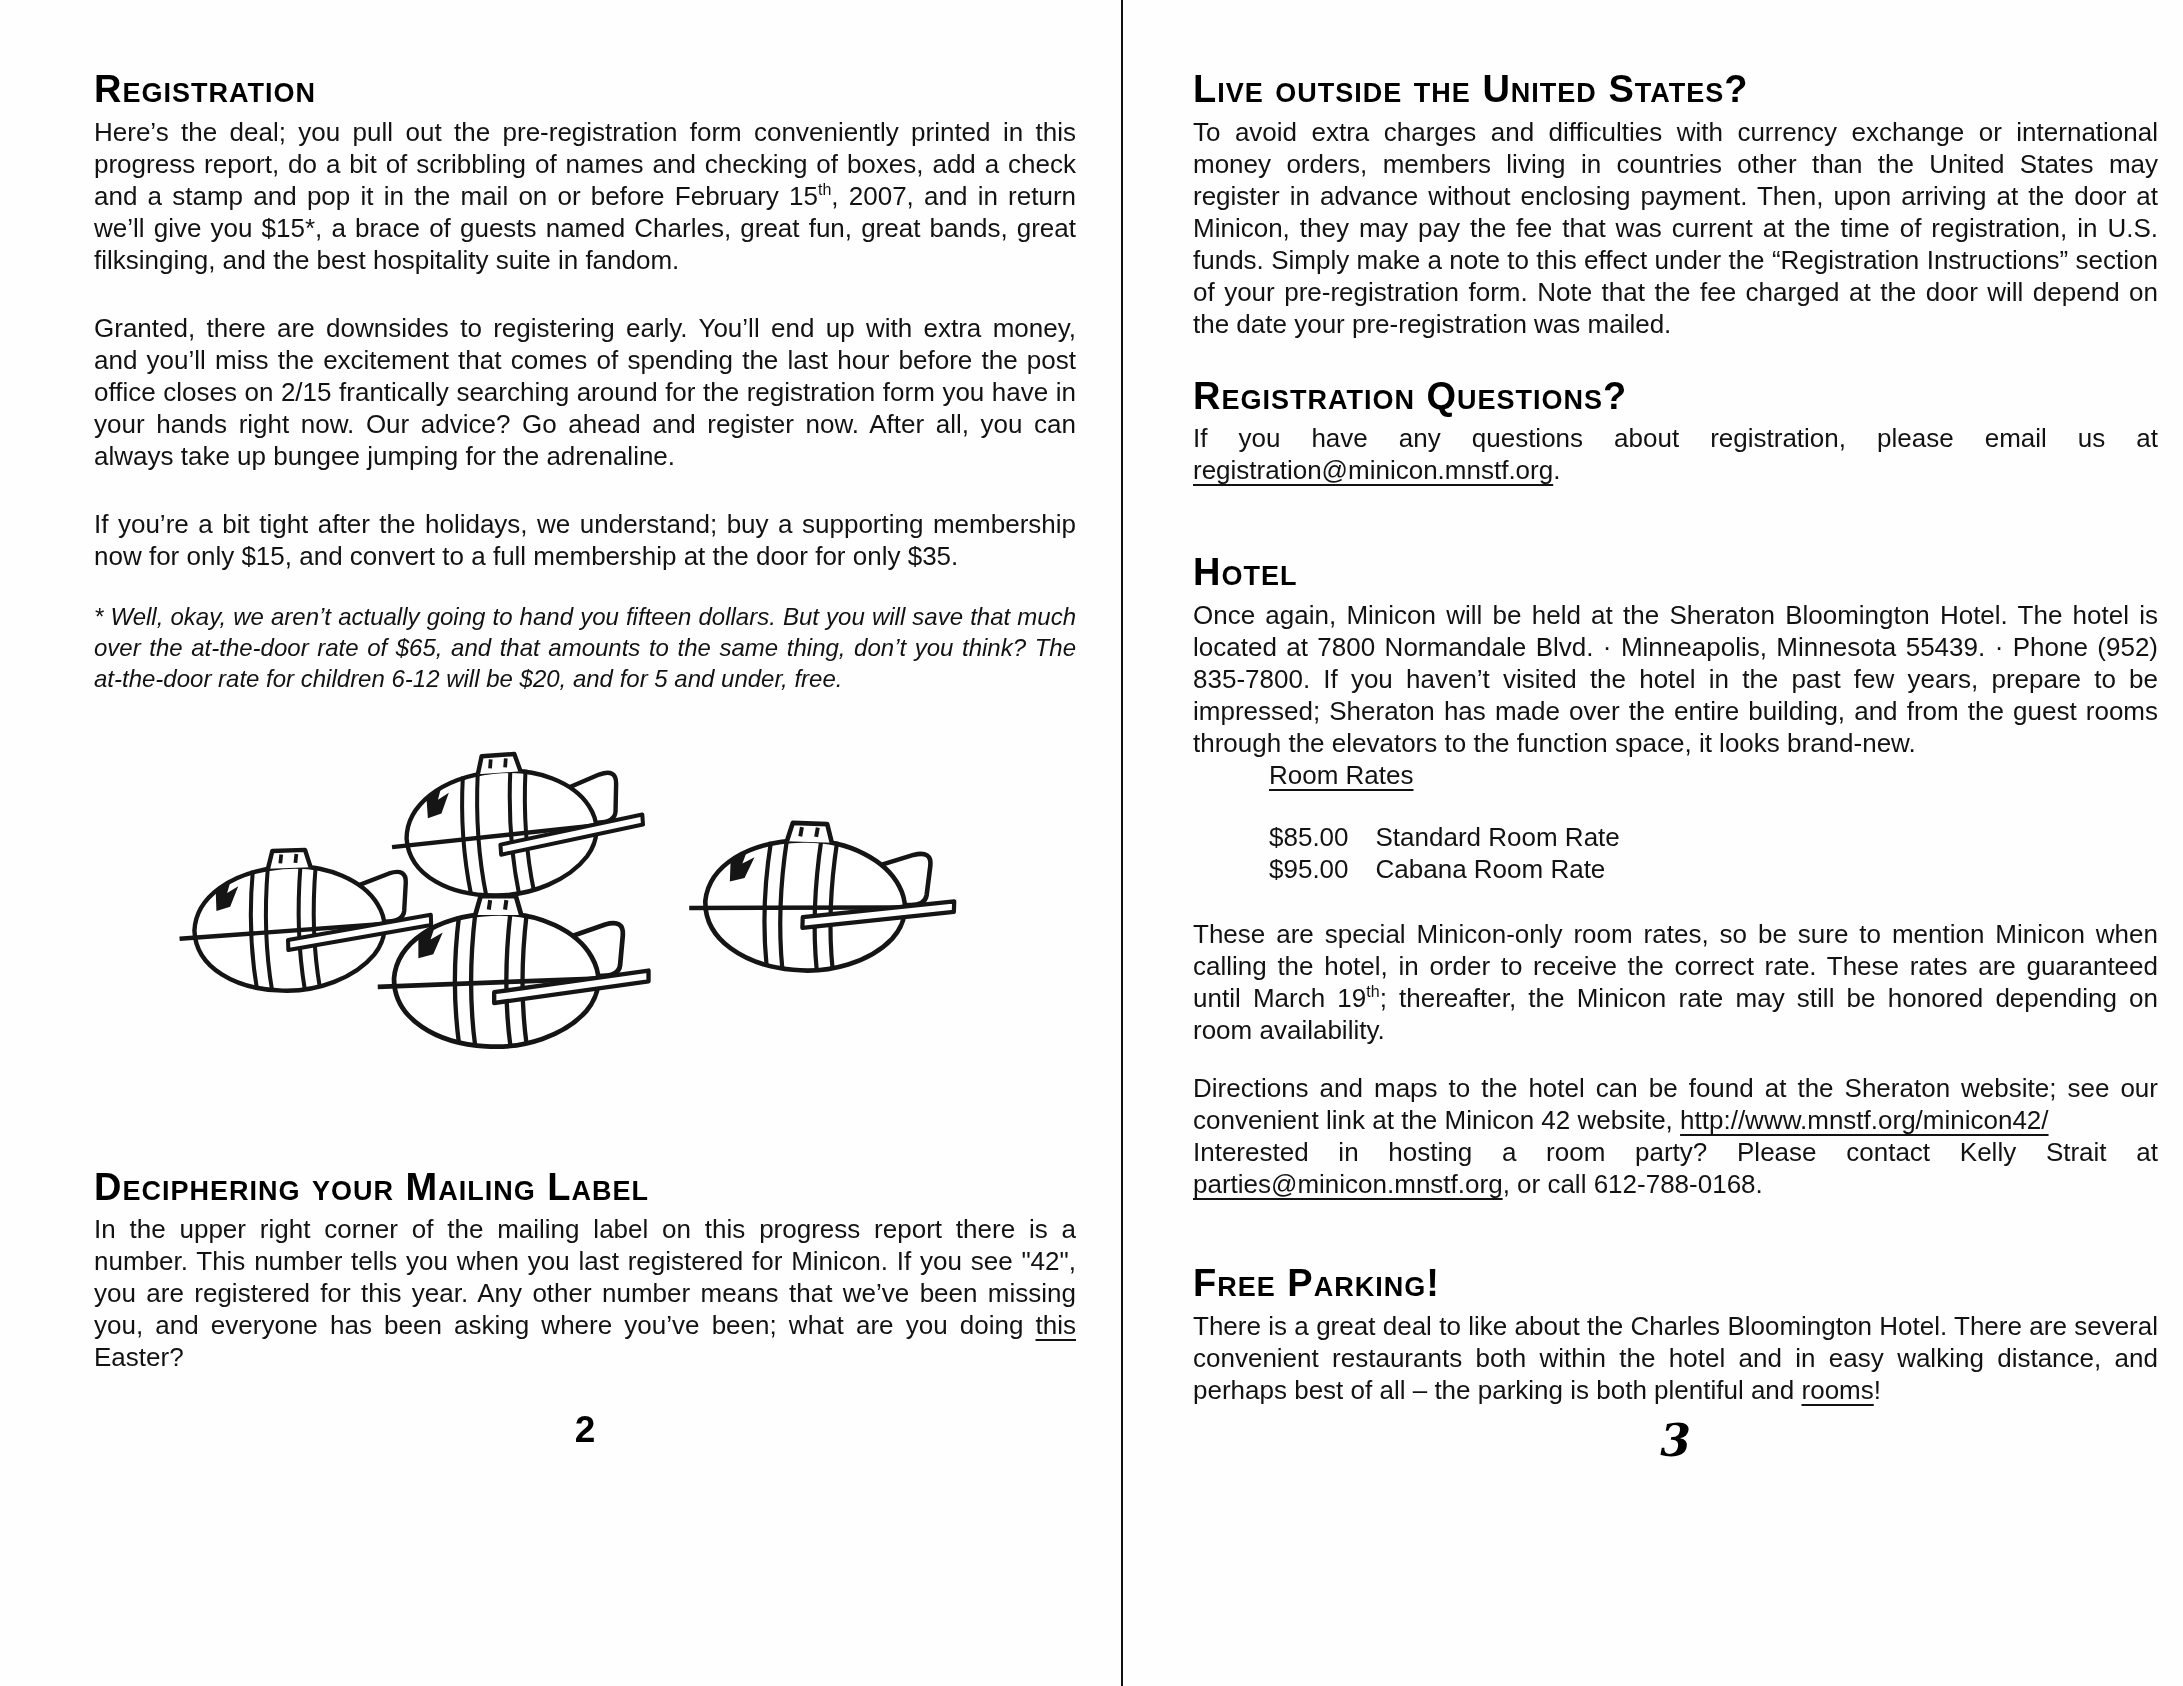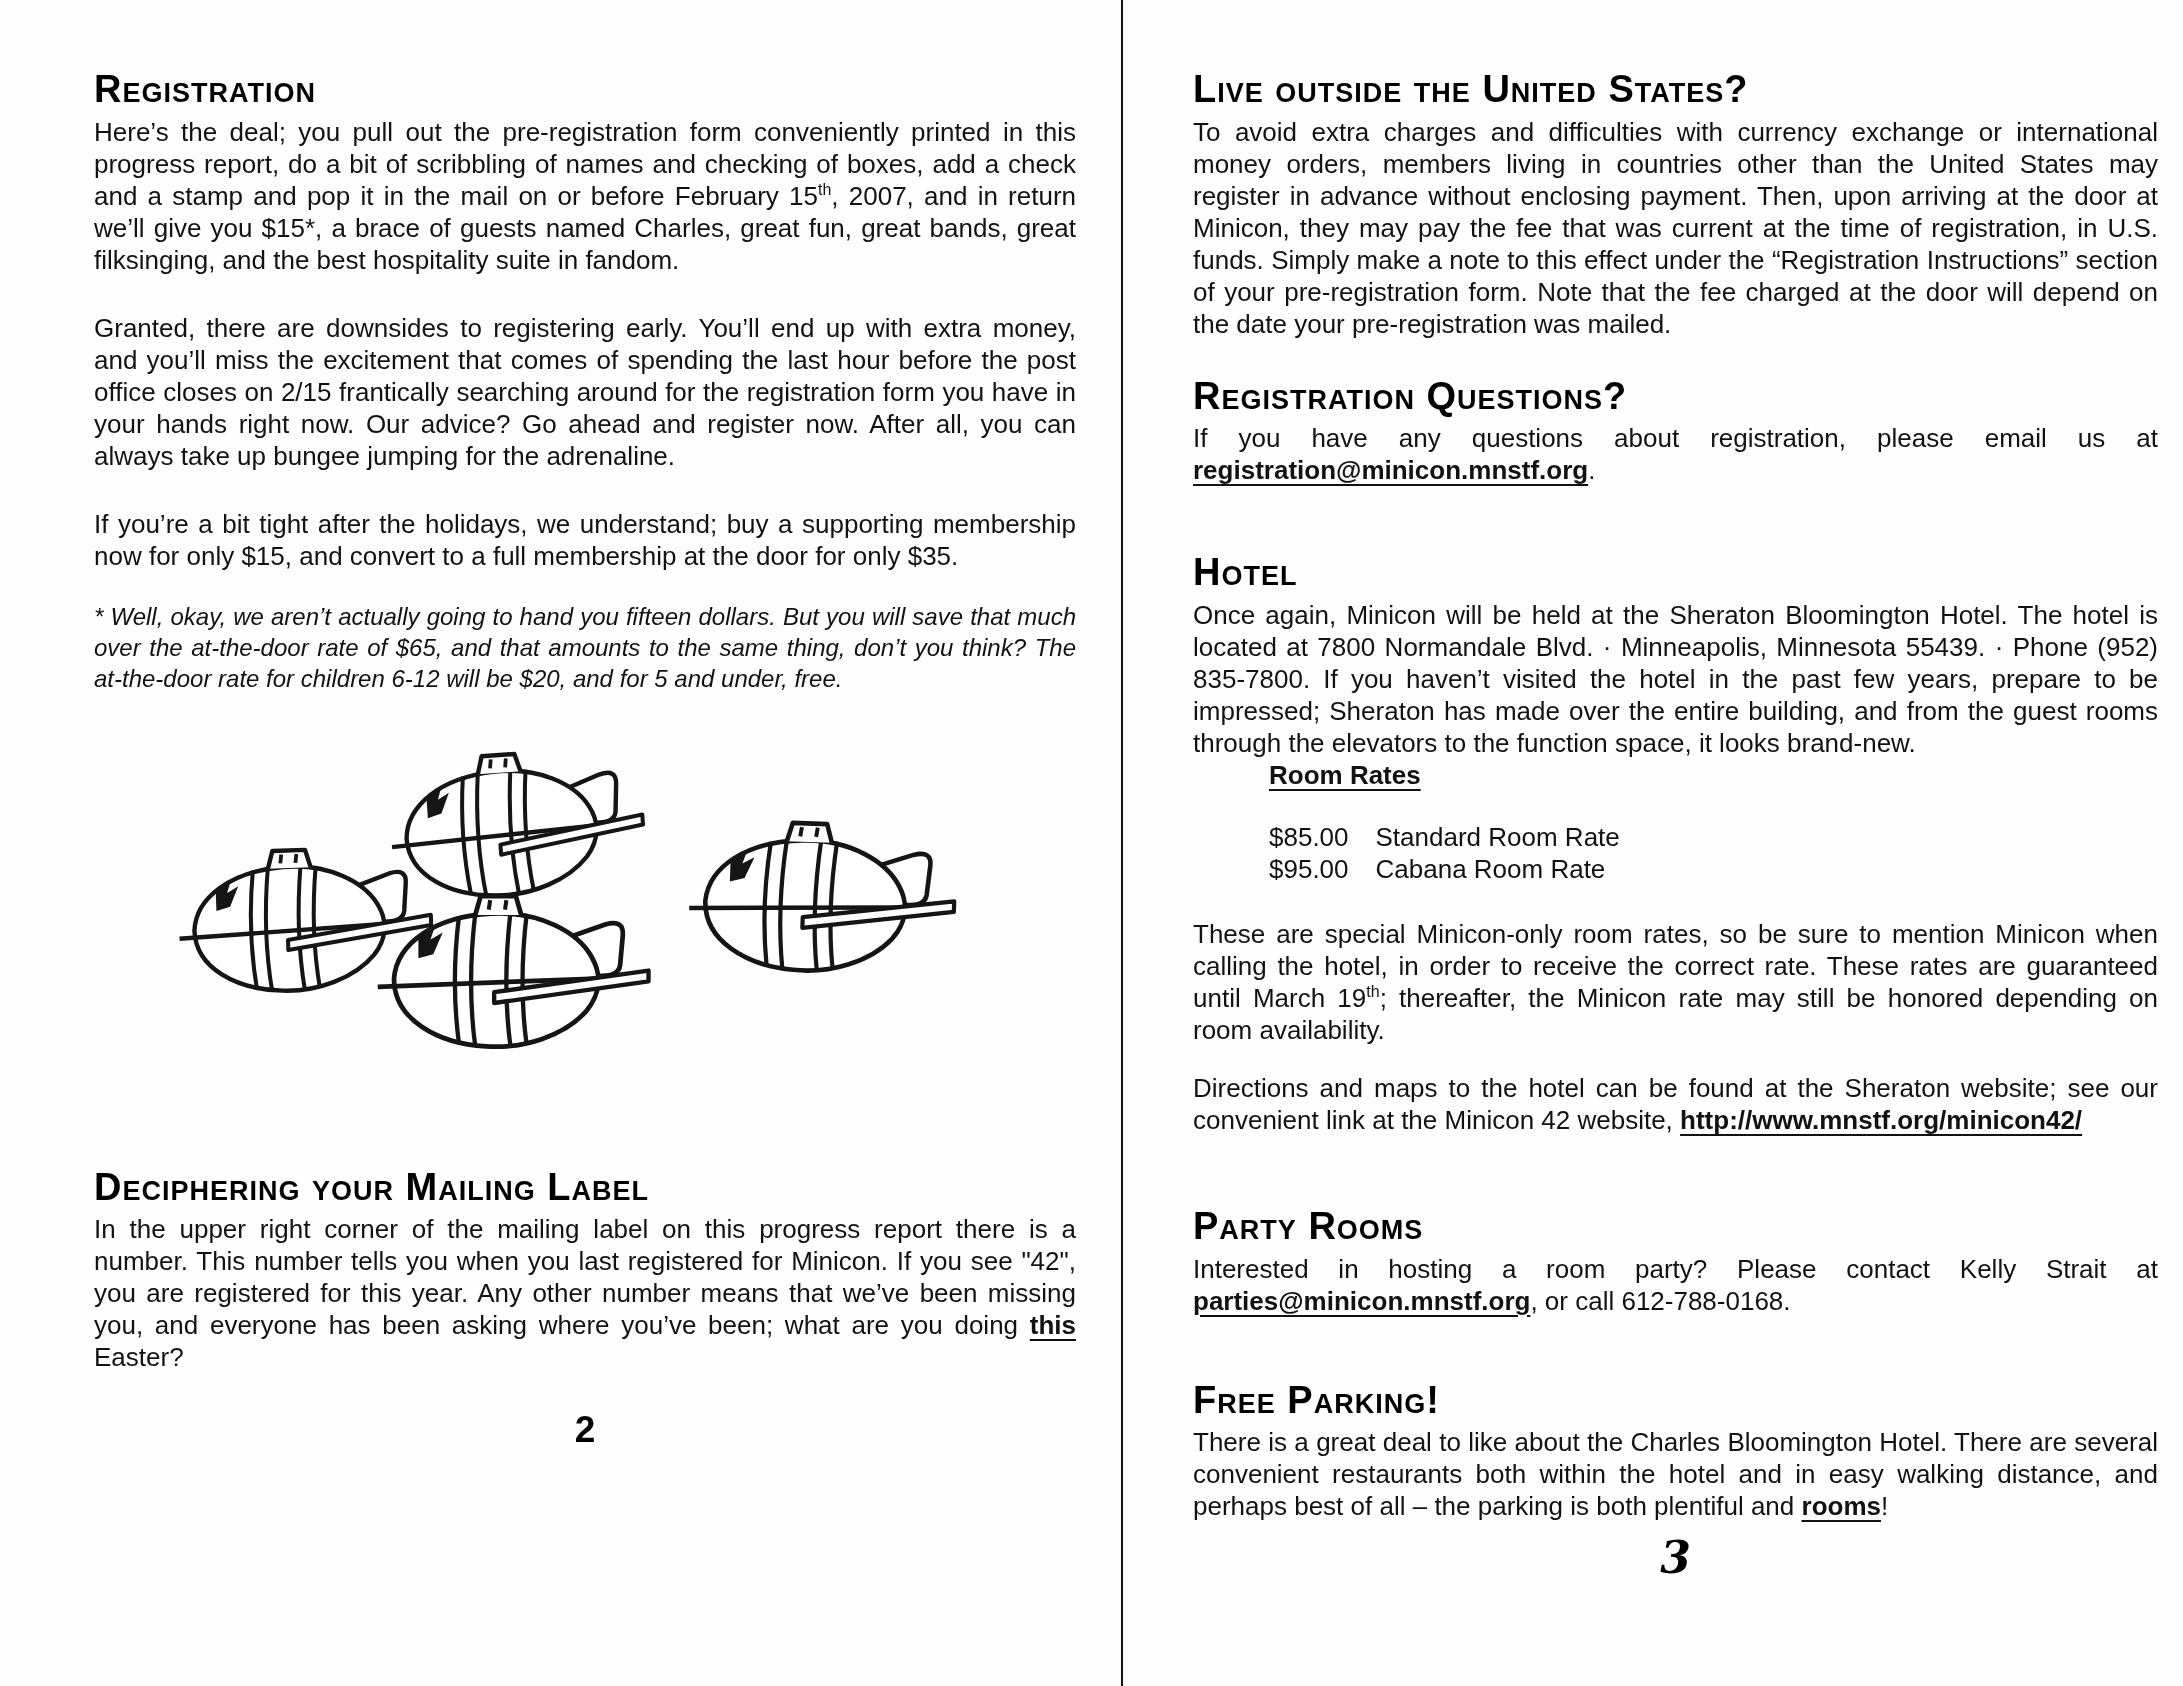--- a/index.html
+++ b/index.html
@@ -16,21 +16,21 @@
     font-variant:small-caps;font-weight:800;letter-spacing:1px;color:#000;
   }
   p.body{
     font-size:26px;line-height:32px;text-align:justify;margin:0 0 36px 0;
   }
   p.footnote{
     font-size:24px;line-height:31px;font-style:italic;text-align:justify;margin:0;
   }
   sup{font-size:16px;line-height:0;vertical-align:super;}
   .u{
-    text-decoration:underline;text-decoration-thickness:2px;text-underline-offset:4.6px;font-weight:bold;
+    text-decoration:underline;text-decoration-thickness:2px;text-underline-offset:4.6px;
   }
   .rates-block{margin:0 0 33px 76px;font-size:26px;line-height:32px;}
   .rates-heading{margin-top:0;display:inline-block;}
   .rate-rows{margin-top:30px;}
   .rate-row{display:flex;gap:27px;}
   .illustration{position:relative;width:982px;height:331px;margin-top:46px;}
   .blimp{position:absolute;}
   .pagenum{
     text-align:center;font-weight:bold;font-size:37px;margin-top:18.6px;color:#000;
   }
@@ -108,21 +108,20 @@
         <div class="rate-row">
           <span>$95.00</span>
           <span>Cabana Room Rate</span>
         </div>
       </div>
     </div>
 
     <p class="body" style="margin-bottom:26.5px;"><span>These are special Minicon-only room rates, so be sure to mention Minicon when calling the hotel, in order to receive the correct rate.  These rates are guaranteed until March 19</span><sup>th</sup><span>; thereafter, the Minicon rate may still be honored depending on room availability.</span></p>
     <p class="body" style="margin-bottom:0;"><span>Directions and maps to the hotel can be found at the Sheraton website; see our convenient link at the Minicon 42 website, </span><span class="u">http://www.mnstf.org/minicon42/</span></p>
 
-    <h2 style="margin-top:70px;">Party Rooms</h2>
     <p class="body" style="margin-bottom:0;"><span>Interested in hosting a room party?  Please contact Kelly Strait at </span><span class="u">parties@minicon.mnstf.org</span><span>, or call 612-788-0168.</span></p>
 
     <h2 style="margin-top:63px;">Free Parking!</h2>
     <p class="body" style="margin-bottom:0;"><span>There is a great deal to like about the Charles Bloomington Hotel.  There are several convenient restaurants both within the hotel and in easy walking distance, and perhaps best of all – the parking is both plentiful and </span><span class="u">rooms</span><span>!</span></p>
 
     <div class="pagenum script">3</div>
   </div>
 </div>
 
 

